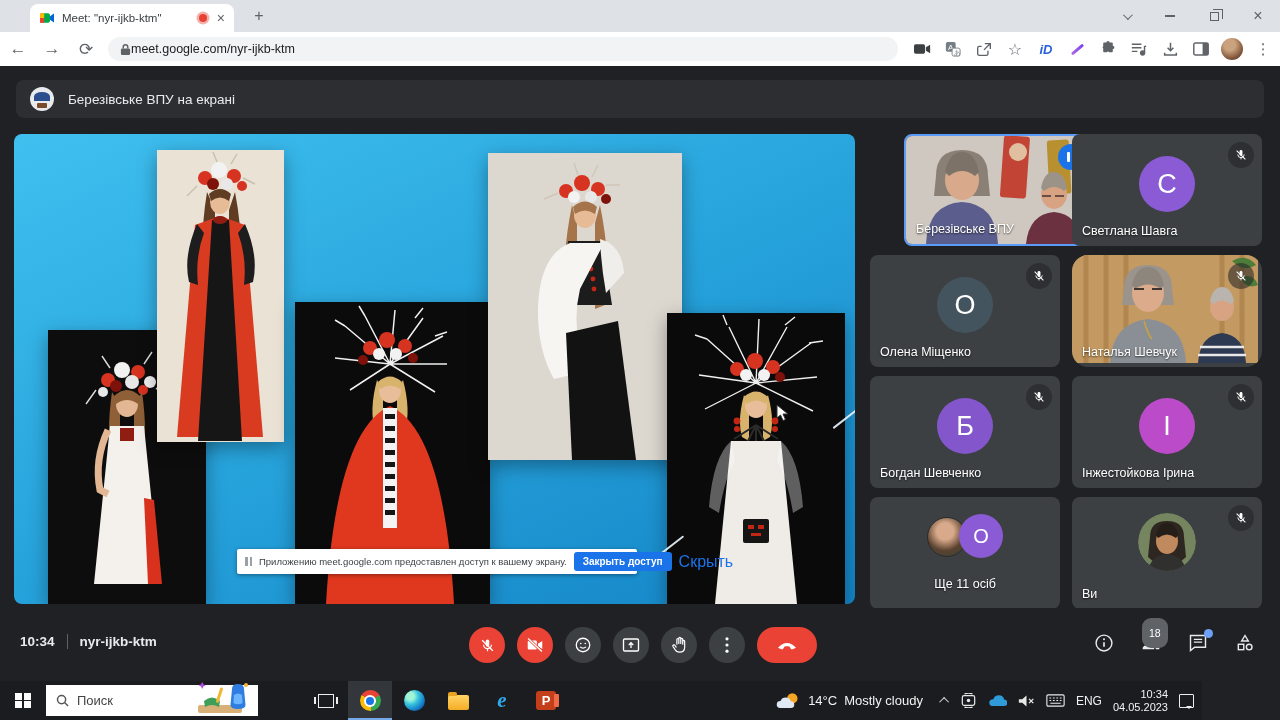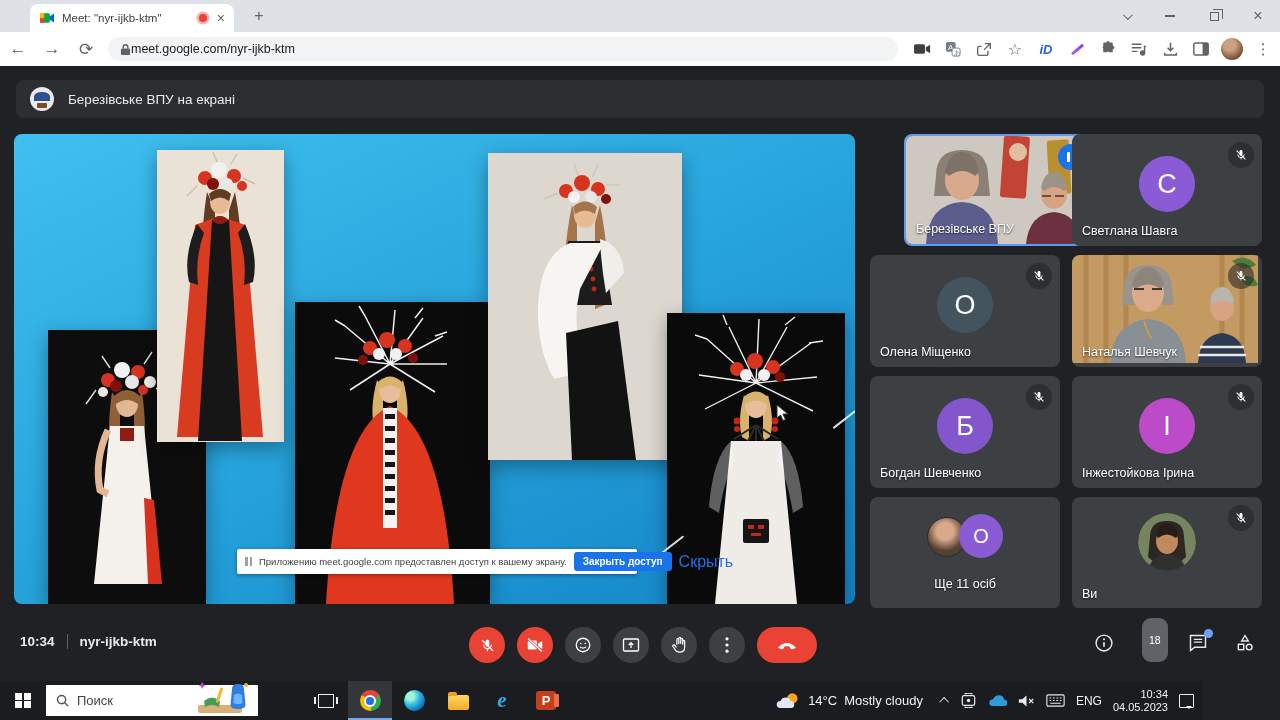--- a/index.html
+++ b/index.html
@@ -71,21 +71,21 @@
   .controlbar { position:absolute; left:0; top:542px; width:1280px; height:73px; background:#202124; }
   .meet-info { position:absolute; left:20px; top:26px; display:flex; align-items:center; gap:12px; color:#e8eaed; font-size:13.5px; font-weight:bold; }
   .vdiv { width:1px; height:15px; background:#5f6368; }
   .code { font-weight:bold; }
   .controls { position:absolute; left:469px; top:19px; display:flex; align-items:center; gap:12px; }
   .cbtn { width:36px; height:36px; border-radius:50%; background:#3c4043; display:flex; align-items:center; justify-content:center; }
   .cbtn.danger { background:#ea4335; }
   .endcall { width:60px; height:36px; border-radius:18px; background:#ea4335; display:flex; align-items:center; justify-content:center; }
   .panelicons { position:absolute; right:24px; top:24px; display:flex; align-items:center; gap:25px; }
   .picon { position:relative; width:22px; height:22px; display:flex; align-items:center; justify-content:center; }
-  .count-badge { position:absolute; top:-14px; left:50%; transform:translateX(-35%); background:#5f6368; color:#fff; font-size:10.5px; border-radius:9px; padding:16px 7px; }
+  .count-badge { position:absolute; top:-14px; left:50%; transform:translateX(-35%); background:#5f6368; color:#fff; font-size:10.5px; border-radius:9px; padding:9px 7px; }
   .chat-dot { position:absolute; top:-3px; right:-4px; width:9px; height:9px; border-radius:50%; background:#6ea0f5; }
 
   
   .taskbar { position:absolute; bottom:0; left:0; width:1202px; height:39px; background:#1b1c1f; display:flex; align-items:center; }
   .startbtn { width:46px; height:39px; display:flex; align-items:center; justify-content:center; }
   .winlogo { display:grid; grid-template-columns:7px 7px; grid-template-rows:7px 7px; gap:1.5px; }
   .winlogo i { background:#fdfdfd; }
   .searchbox { width:212px; height:31px; background:#fff; display:flex; align-items:center; gap:8px; padding:0 10px; position:relative; }
   .search-text { font-size:13px; color:#444; flex:1; }
   .search-art { position:absolute; right:4px; bottom:1px; width:58px; height:36px; }
@@ -421,21 +421,21 @@
     <div class="mic-off">
       <svg width="14" height="14" viewBox="0 0 24 24">
           <path fill="#fff" d="M12 13.5c1.4 0 2.5-1.1 2.5-2.5V6a2.5 2.5 0 0 0-5 0v5c0 1.4 1.1 2.5 2.5 2.5z"></path>
           <path fill="none" stroke="#fff" stroke-width="1.6" d="M17.5 11a5.5 5.5 0 0 1-11 0M12 16.5V19.5"></path>
           <path stroke="#fff" stroke-width="1.8" d="M4.5 4.5l15 15"></path>
         </svg>
     </div>
     <div class="tile-name">Олена Міщенко</div>
   </div>
 
-  <div class="tile" style="left:1072px; top:189px;">
+  <div class="tile" style="left:1072px; top:189px;border-radius:16px;">
     <div class="tile-video">
       <svg width="186" height="108" viewBox="0 0 186 108">
         <rect width="186" height="108" fill="#c49a63"></rect>
         <path d="M14 0 V108 M34 0 V108 M54 0 V108 M150 0 V108 M170 0 V108" stroke="#b1874f" stroke-width="5"></path>
         <path d="M160 6 q14 -8 24 4 q-12 8 -24 -4z M168 22 q14 -4 18 8 q-12 5 -18 -8z" fill="#4e7d3a"></path>
         <path d="M52 34 q0 -24 24 -24 q24 0 24 24 l2 16 h-52 z" fill="#9a948c"></path>
         <ellipse cx="76" cy="38" rx="16" ry="19" fill="#dcab8b"></ellipse>
         <path d="M60 30 q4 -18 16 -18 q12 0 16 18 l-3 4 q-13 -9 -26 0 z" fill="#8d867d"></path>
         <path d="M62 34 h10 M80 34 h10" stroke="#3d3631" stroke-width="1.8"></path>
         <path d="M38 108 q2 -40 38 -44 q36 4 38 44 z" fill="#8a8f96"></path>

